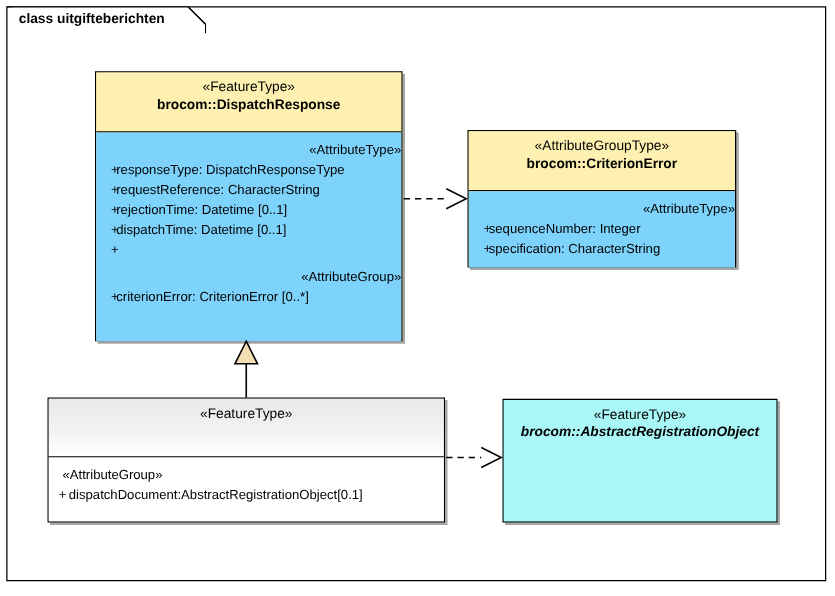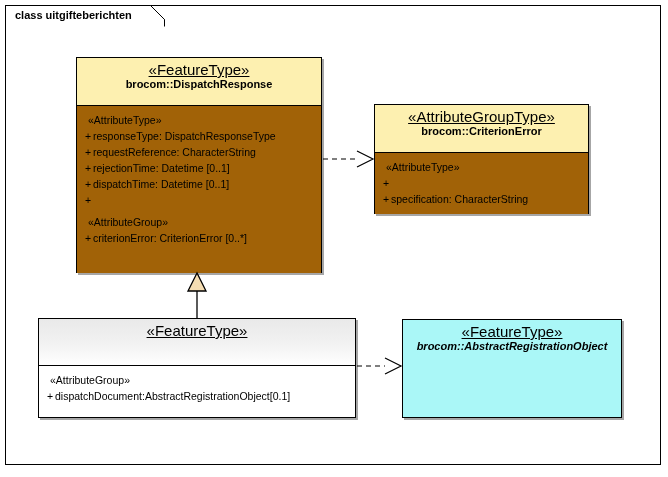--- a/index.html
+++ b/index.html
@@ -67,25 +67,24 @@
     z-index: 2;
   }
   .uml-header {
     box-sizing: border-box;
     border-bottom: 1px solid #000000;
     text-align: center;
     padding-top: 5px;
   }
   .uml-header.no-border { border-bottom: none; }
   .stereotype {
-    font-size: 15px;
+    font-size: 11px;
     color: #000000;
     line-height: 14px;
     white-space: nowrap;
-    text-decoration: underline;
   }
   .classname {
     font-size: 11px;
     font-weight: bold;
     color: #000000;
     line-height: 15px;
     white-space: nowrap;
   }
   .classname.abstract {
     font-style: italic;
@@ -122,21 +121,21 @@
     left: 16px;
     top: 0;
   }
   .spacer6 { height: 6px; }
 
   
   .yellow {
     background: #fdf5c3;
   }
   .yellow .uml-header { background: #fdf0b0; }
-  .yellow .uml-body   { background: #a16207; }
+  .yellow .uml-body   { background: #7dd3fc; text-align: right; }
 
   .gray {
     background: #ffffff;
   }
   .gray .uml-header {
     background: linear-gradient(to bottom, #e9e9e9 0%, #f2f2f2 55%, #ffffff 100%);
   }
   .gray .uml-body { background: #ffffff; }
 
   .cyan {
@@ -212,20 +211,21 @@
 
   <div class="uml-box yellow" style="left:374px; top:104px; width:215px; height:110px;">
     <div class="uml-header" style="height:48px;">
       <div class="stereotype">«AttributeGroupType»</div>
       <div class="classname">brocom::CriterionError</div>
     </div>
     <div class="uml-body" style="height:61px;">
       <div class="group-label">«AttributeType»</div>
       <div class="attr-row">
         <span class="attr-vis">+</span>
+        <span class="attr-text">sequenceNumber: Integer</span>
       </div>
       <div class="attr-row">
         <span class="attr-vis">+</span>
         <span class="attr-text">specification: CharacterString</span>
       </div>
     </div>
   </div>
 
   <div class="uml-box gray" style="left:38px; top:318px; width:318px; height:100px;">
     <div class="uml-header" style="height:47px;">

